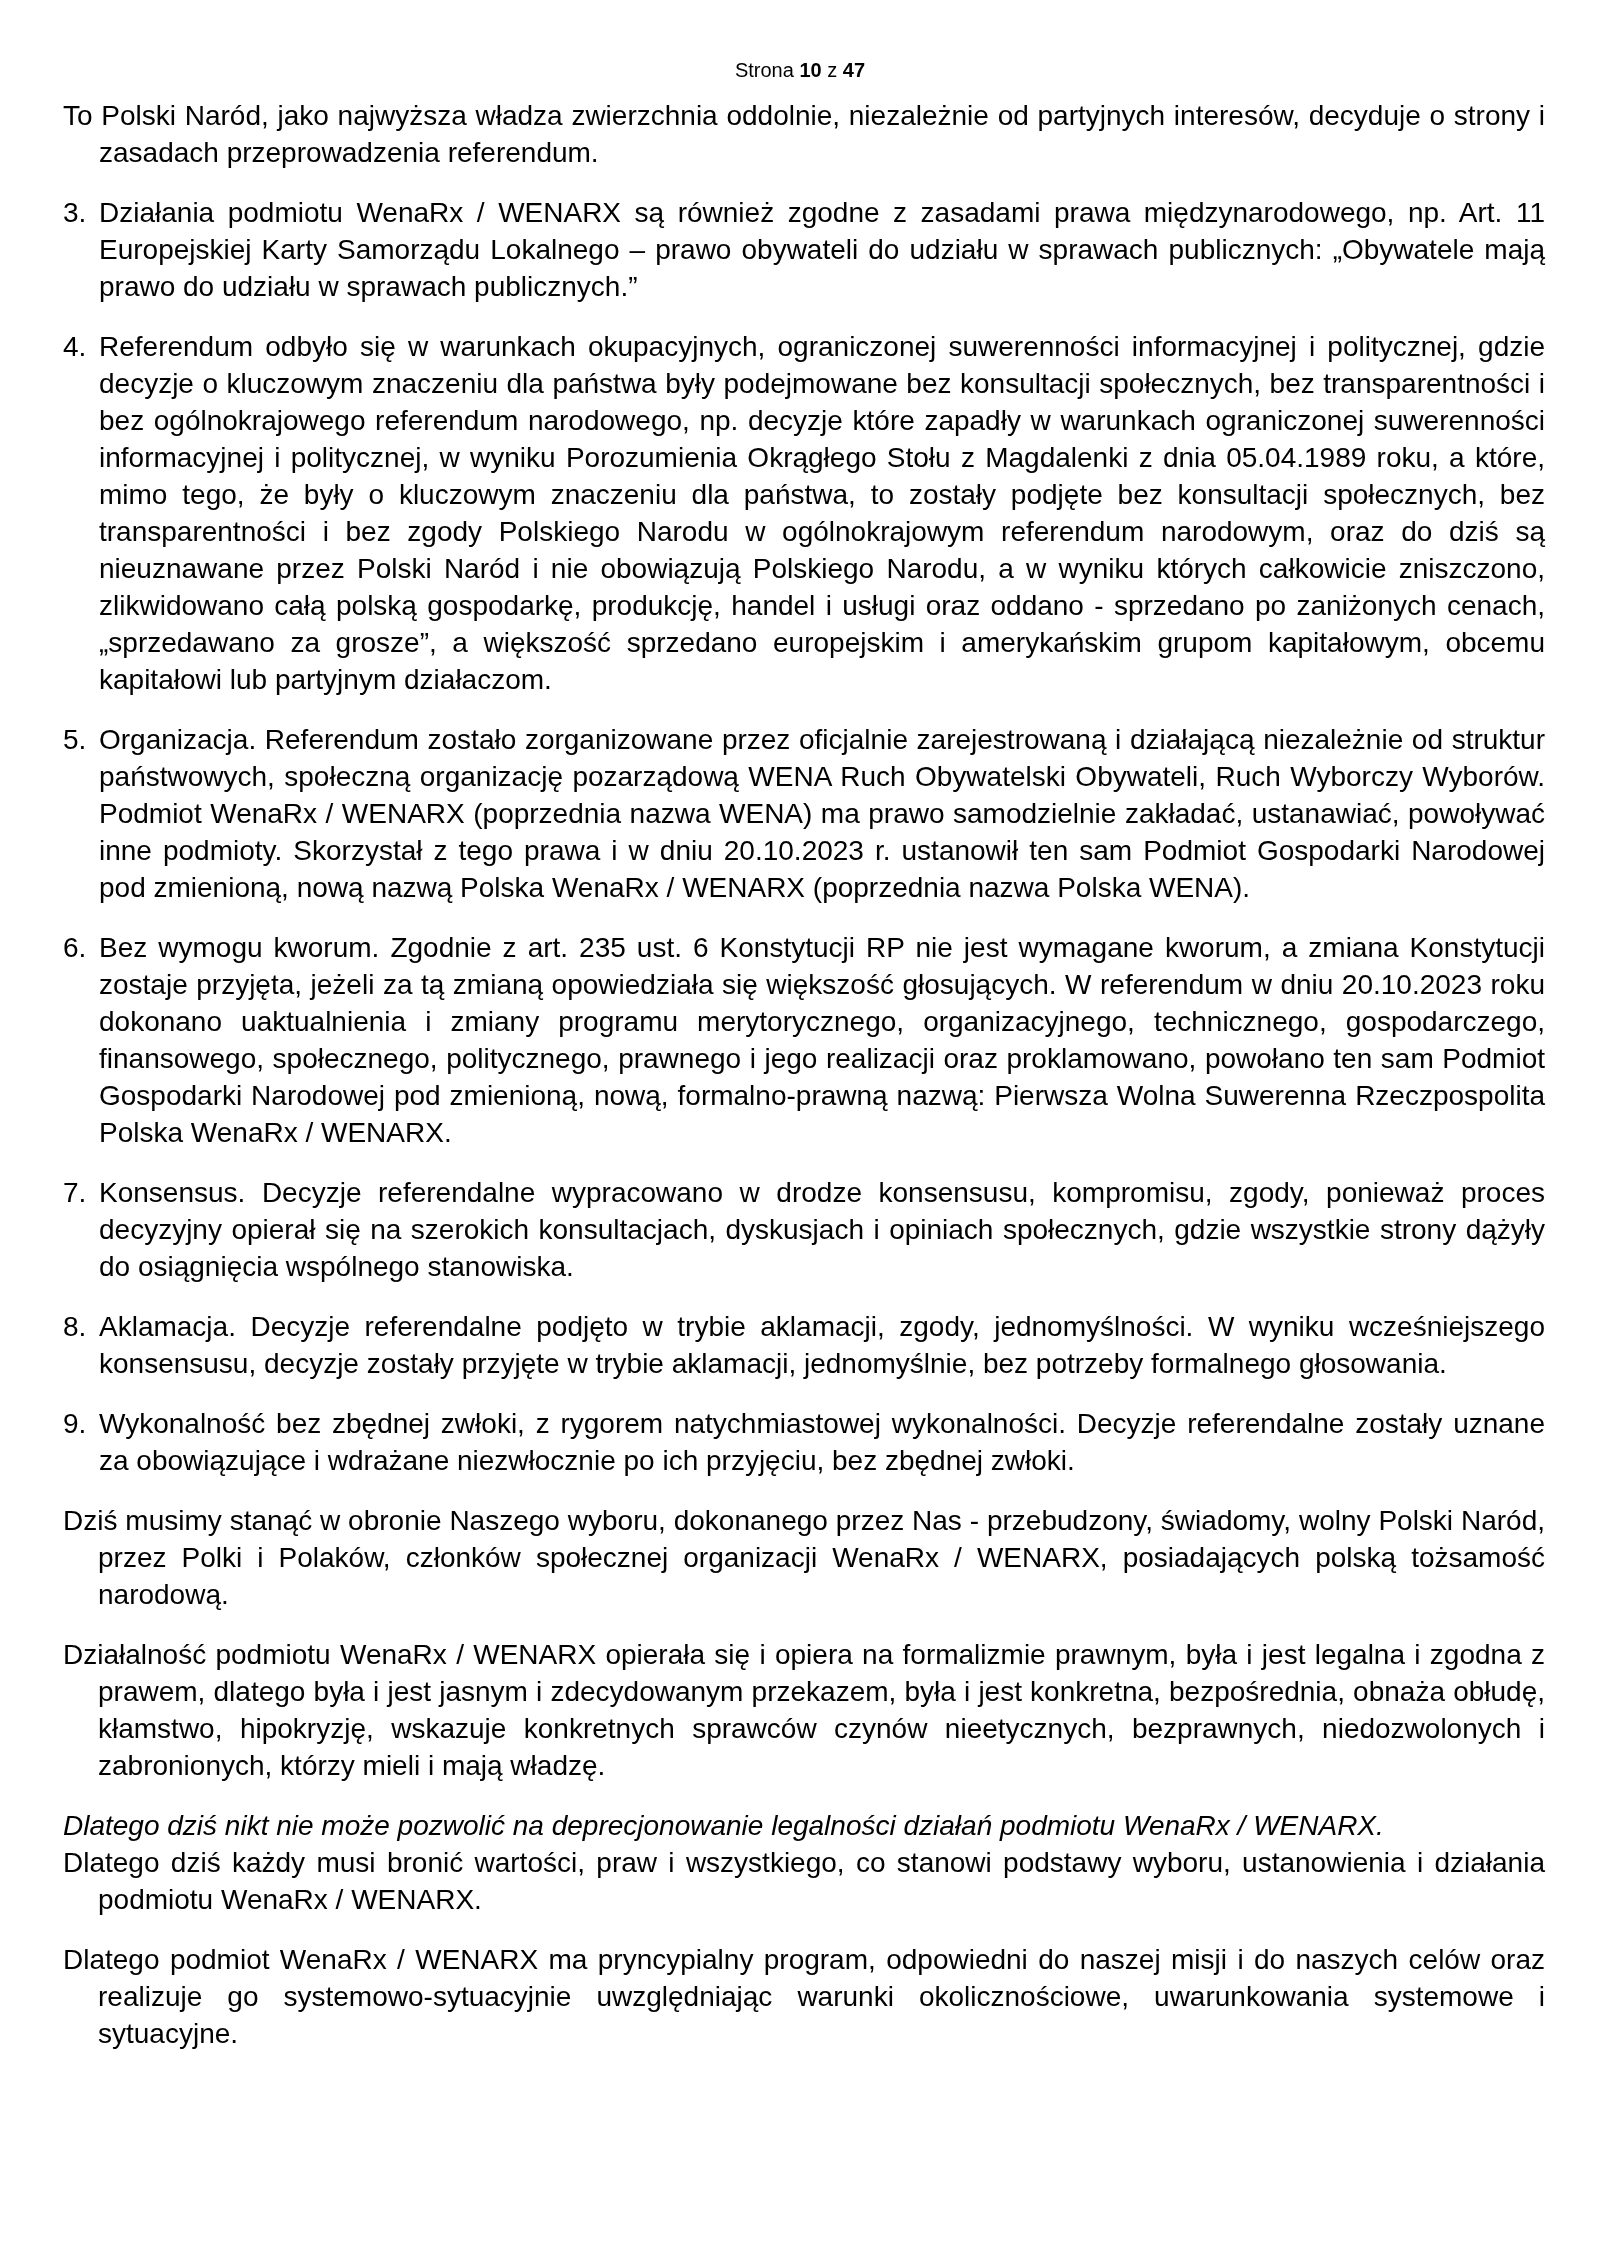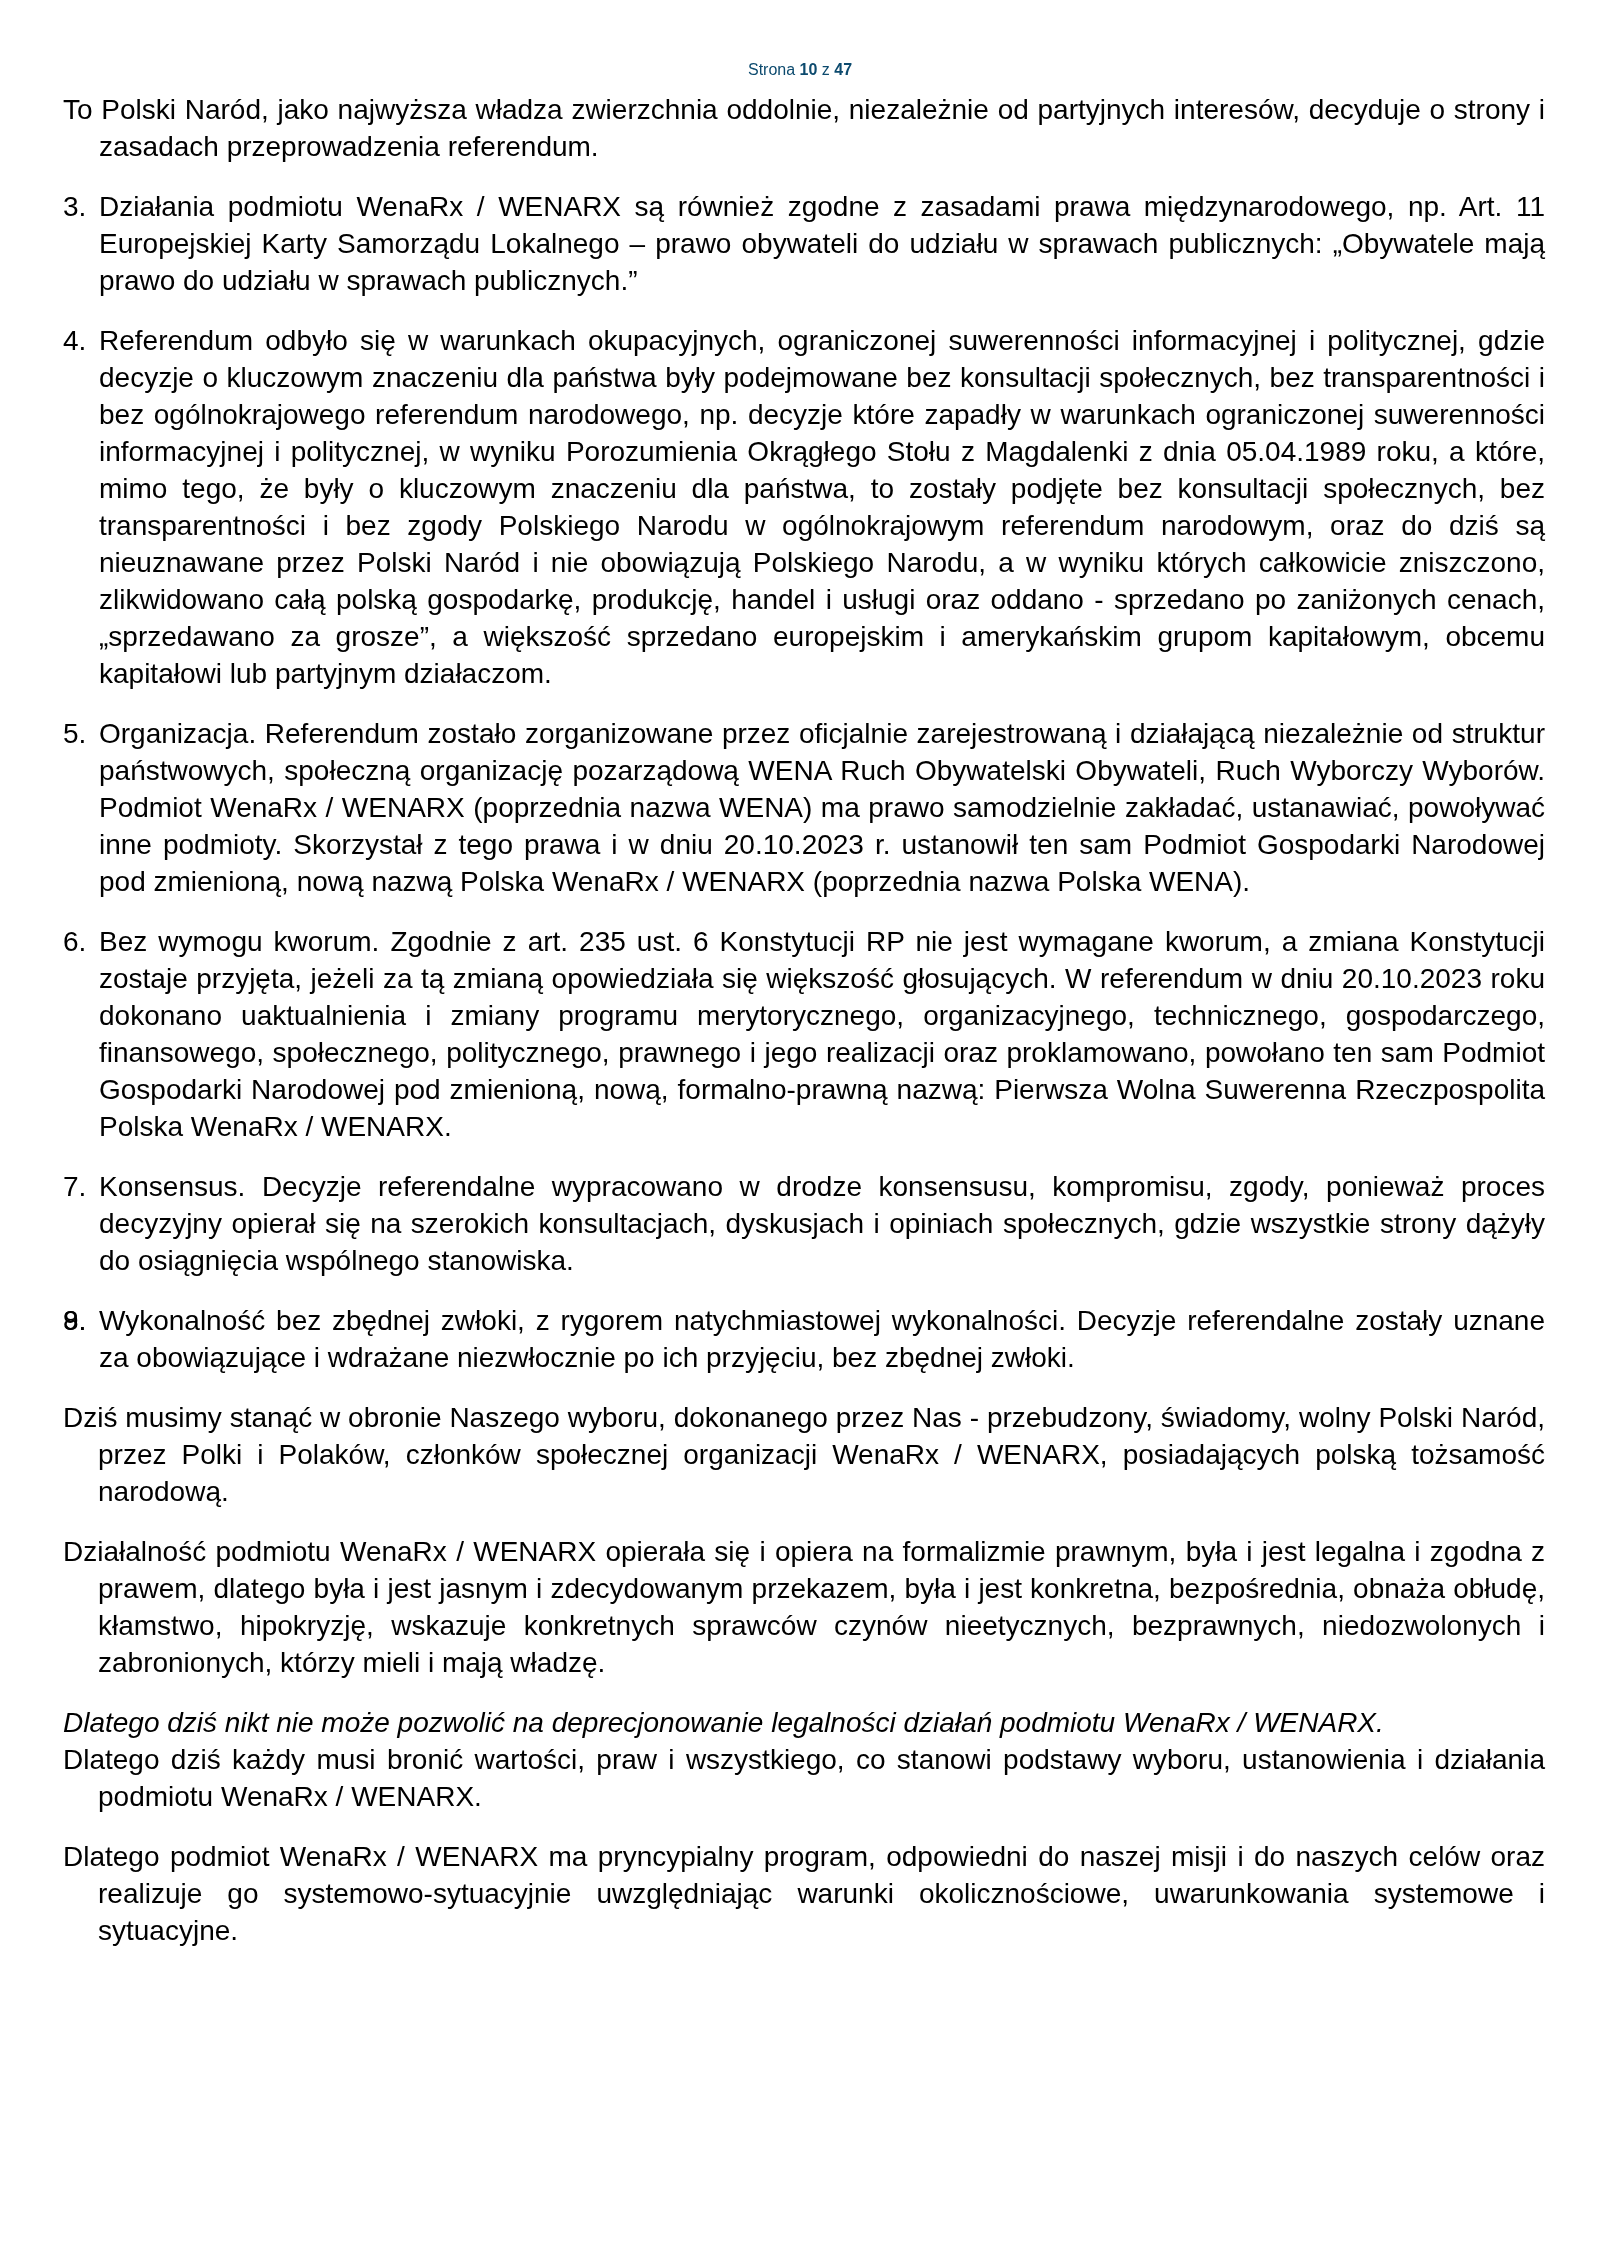--- a/index.html
+++ b/index.html
@@ -11,24 +11,24 @@
     box-sizing:border-box;
     padding-top:60px;
     overflow:hidden;
     font-family:"Liberation Sans","DejaVu Sans",sans-serif;
     font-size:28px;
     line-height:37px;
     color:#000000;
   }
   .page-header {
     text-align:center;
-    font-size:16px;
+    font-size:20px;
     line-height:20px;
-    margin-bottom:11px;
-    color:#0c4a6e;
+    margin-bottom:17px;
+    color:#000000;
   }
   .page-header .bold { font-weight:bold; }
   .content {
     margin-left:63px;
     margin-right:55px;
   }
   .content p, .content .item {
     margin:0 0 23px 0;
     text-align:justify;
   }
@@ -93,20 +93,21 @@
       <span>Bez wymogu kworum. Zgodnie z art. 235 ust. 6 Konstytucji RP nie jest wymagane kworum, a zmiana Konstytucji zostaje przyjęta, jeżeli za tą zmianą opowiedziała się większość głosujących. W referendum w dniu 20.10.2023 roku dokonano uaktualnienia i zmiany programu merytorycznego, organizacyjnego, technicznego, gospodarczego, finansowego, społecznego, politycznego, prawnego i jego realizacji oraz proklamowano, powołano ten sam Podmiot Gospodarki Narodowej pod zmienioną, nową, formalno-prawną nazwą: Pierwsza Wolna Suwerenna Rzeczpospolita Polska WenaRx / WENARX.</span>
     </div>
 
     <div class="item">
       <span class="num">7.</span>
       <span>Konsensus. Decyzje referendalne wypracowano w drodze konsensusu, kompromisu, zgody, ponieważ proces decyzyjny opierał się na szerokich konsultacjach, dyskusjach i opiniach społecznych, gdzie wszystkie strony dążyły do osiągnięcia wspólnego stanowiska.</span>
     </div>
 
     <div class="item">
       <span class="num">8.</span>
+      <span>Aklamacja. Decyzje referendalne podjęto w trybie aklamacji, zgody, jednomyślności. W wyniku wcześniejszego konsensusu, decyzje zostały przyjęte w trybie aklamacji, jednomyślnie, bez potrzeby formalnego głosowania.</span>
     </div>
 
     <div class="item">
       <span class="num">9.</span>
       <span>Wykonalność bez zbędnej zwłoki, z rygorem natychmiastowej wykonalności. Decyzje referendalne zostały uznane za obowiązujące i wdrażane niezwłocznie po ich przyjęciu, bez zbędnej zwłoki.</span>
     </div>
 
     <p class="p-flush">Dziś musimy stanąć w obronie Naszego wyboru, dokonanego przez Nas - przebudzony, świadomy, wolny Polski Naród, przez Polki i Polaków, członków społecznej organizacji WenaRx / WENARX, posiadających polską tożsamość narodową.</p>
 
     <p class="p-flush">Działalność podmiotu WenaRx / WENARX opierała się i opiera na formalizmie prawnym, była i jest legalna i zgodna z prawem, dlatego była i jest jasnym i zdecydowanym przekazem, była i jest konkretna, bezpośrednia, obnaża obłudę, kłamstwo, hipokryzję, wskazuje konkretnych sprawców czynów nieetycznych, bezprawnych, niedozwolonych i zabronionych, którzy mieli i mają władzę.</p>

